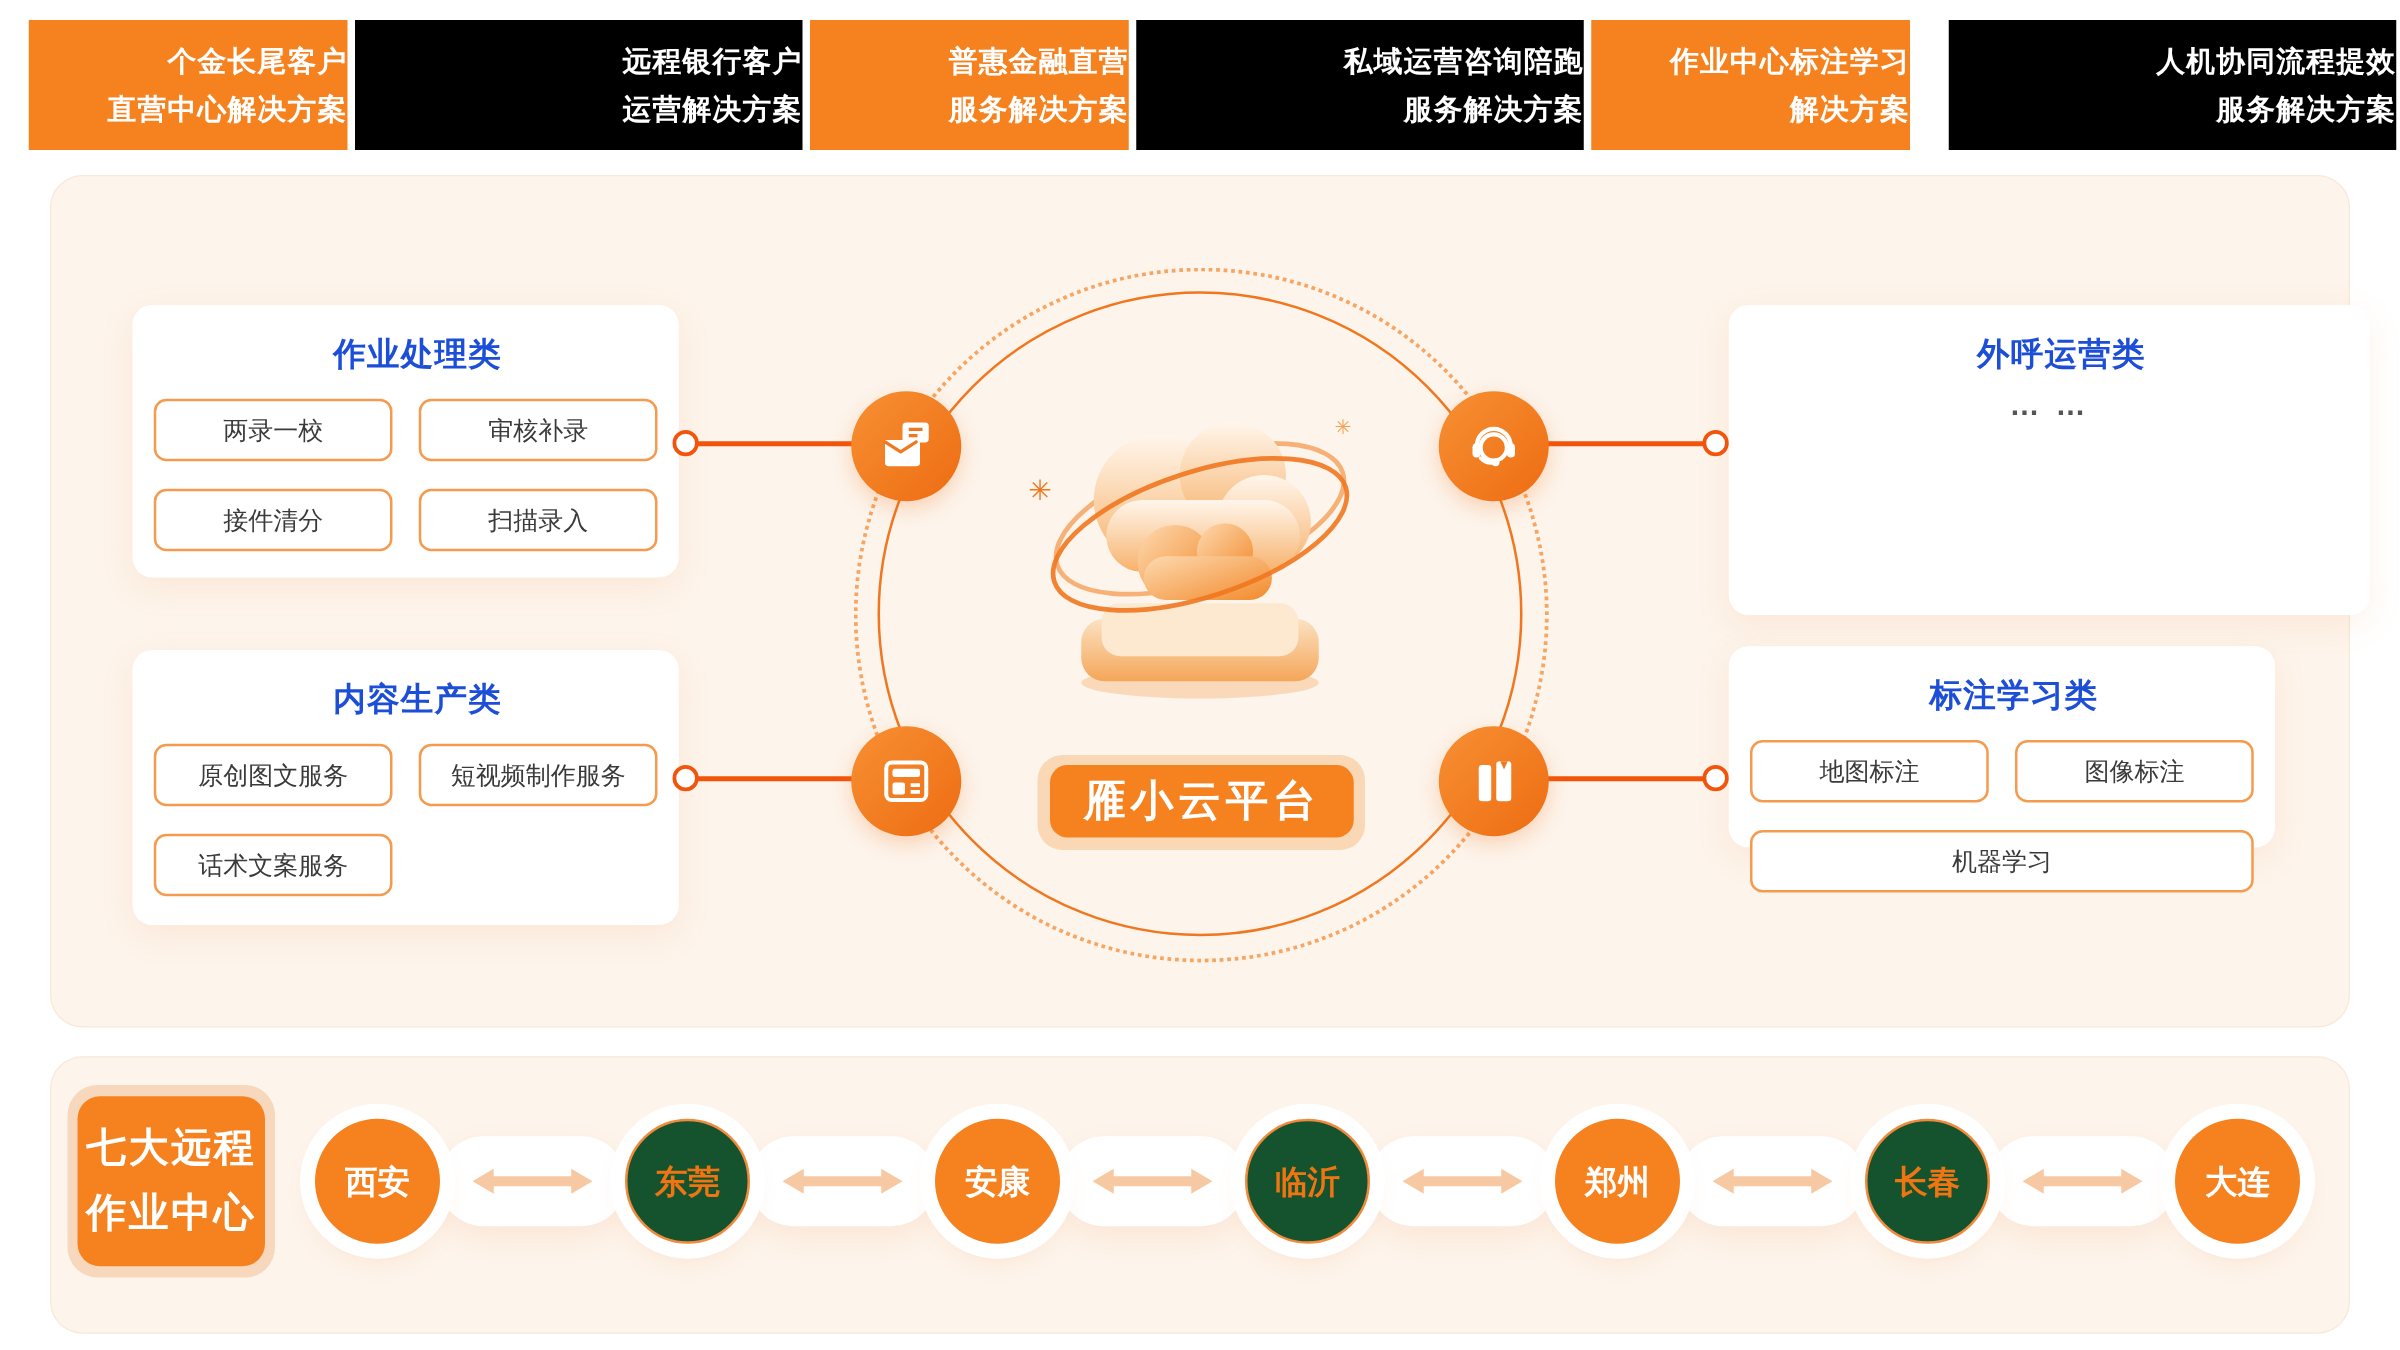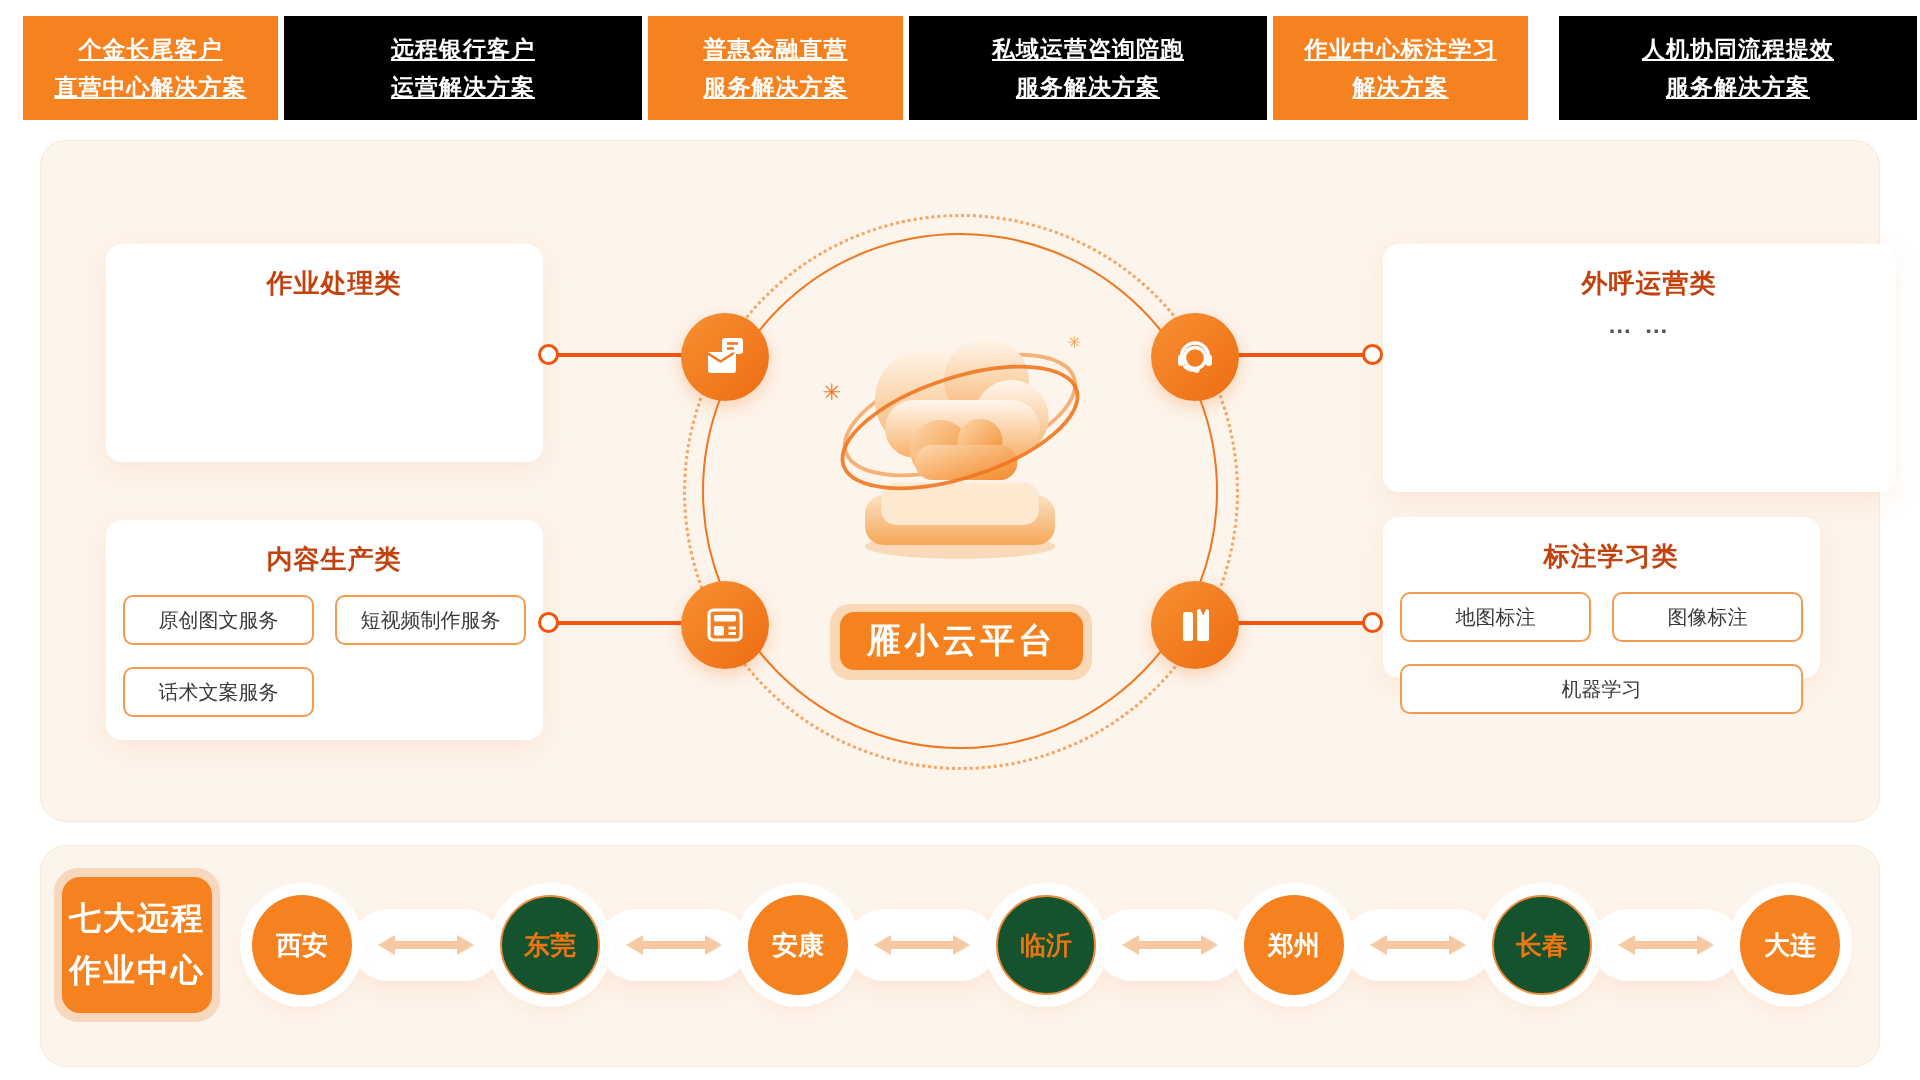--- a/index.html
+++ b/index.html
@@ -1,38 +1,38 @@
 <!DOCTYPE html>
 <html><head>
 <meta charset="utf-8">
 <style>
   html,body{margin:0;padding:0;background:#fff;}
   .screen{position:relative;width:1920px;height:1080px;background:#ffffff;overflow:hidden;
           font-family:"Liberation Sans","DejaVu Sans",sans-serif;}
 
   
   .tab{position:absolute;top:16px;height:104px;display:flex;flex-direction:column;
-       justify-content:center;align-items:center;gap:7px;color:#fff;font-weight:bold;
-       font-size:23px;letter-spacing:1px;cursor:pointer;text-decoration:underline;}
+       justify-content:center;align-items:flex-end;gap:7px;color:#fff;font-weight:bold;
+       font-size:23px;letter-spacing:1px;cursor:pointer;}
   .tab.orange{background:#F5821F;}
   .tab.blue{background:#000000;}
 
   
   .panel{position:absolute;background:#FDF4EB;border:1px solid #F8E8D8;border-radius:26px;}
   .panel.main{left:40px;top:140px;width:1838px;height:680px;}
   .panel.bottom{left:40px;top:845px;width:1838px;height:220px;}
 
   
   .card{position:absolute;background:#fff;border-radius:16px;
         box-shadow:0 8px 26px rgba(240,150,80,0.12);}
   .card-tl{left:106px;top:244px;width:437px;height:218px;}
   .card-bl{left:106px;top:520px;width:437px;height:220px;}
   .card-tr{left:1383px;top:244px;width:513px;height:248px;}
   .card-br{left:1383px;top:517px;width:437px;height:161px;}
-  .card-title{margin-top:22px;text-align:center;font-size:26px;font-weight:bold;color:#c2410c;letter-spacing:1px;padding-left:19px;}
+  .card-title{margin-top:22px;text-align:center;font-size:26px;font-weight:bold;color:#1d4ed8;letter-spacing:1px;padding-left:19px;}
   .pill-grid{display:grid;grid-template-columns:1fr 1fr;gap:22px 21px;margin:18px 17px 0 17px;}
   .pill{height:50px;border:2px solid #F59B50;border-radius:10px;background:#fff;
         display:flex;align-items:center;justify-content:center;font-size:20px;color:#3a3a3a;box-sizing:border-box;}
   .pill.wide{grid-column:1 / span 2;}
   .ellipsis-row{margin-top:12px;text-align:center;font-size:24px;font-weight:bold;color:#555;letter-spacing:3px;line-height:1;}
 
   
   .ring{position:absolute;border-radius:50%;box-sizing:border-box;}
   .ring.dotted{left:682px;top:213px;width:556px;height:556px;border:3px dotted #F5984B;opacity:.85;}
   .ring.solid{left:702px;top:233px;width:516px;height:516px;border:2px solid #F0771F;}
@@ -111,20 +111,26 @@
 
   <div class="panel main">
 
     <div class="ring dotted" style="position:absolute;left:642px;top:73px;"></div>
   </div>
 
   <div class="ring solid"></div>
 
   <section class="card card-tl">
       <div class="card-title">作业处理类</div>
+      <div class="pill-grid">
+        <div class="pill">两录一校</div>
+        <div class="pill">审核补录</div>
+        <div class="pill">接件清分</div>
+        <div class="pill">扫描录入</div>
+      </div>
     </section>
   <section class="card card-bl">
       <div class="card-title">内容生产类</div>
       <div class="pill-grid">
         <div class="pill">原创图文服务</div>
         <div class="pill">短视频制作服务</div>
         <div class="pill">话术文案服务</div>
       </div>
     </section>
   <section class="card card-tr">

